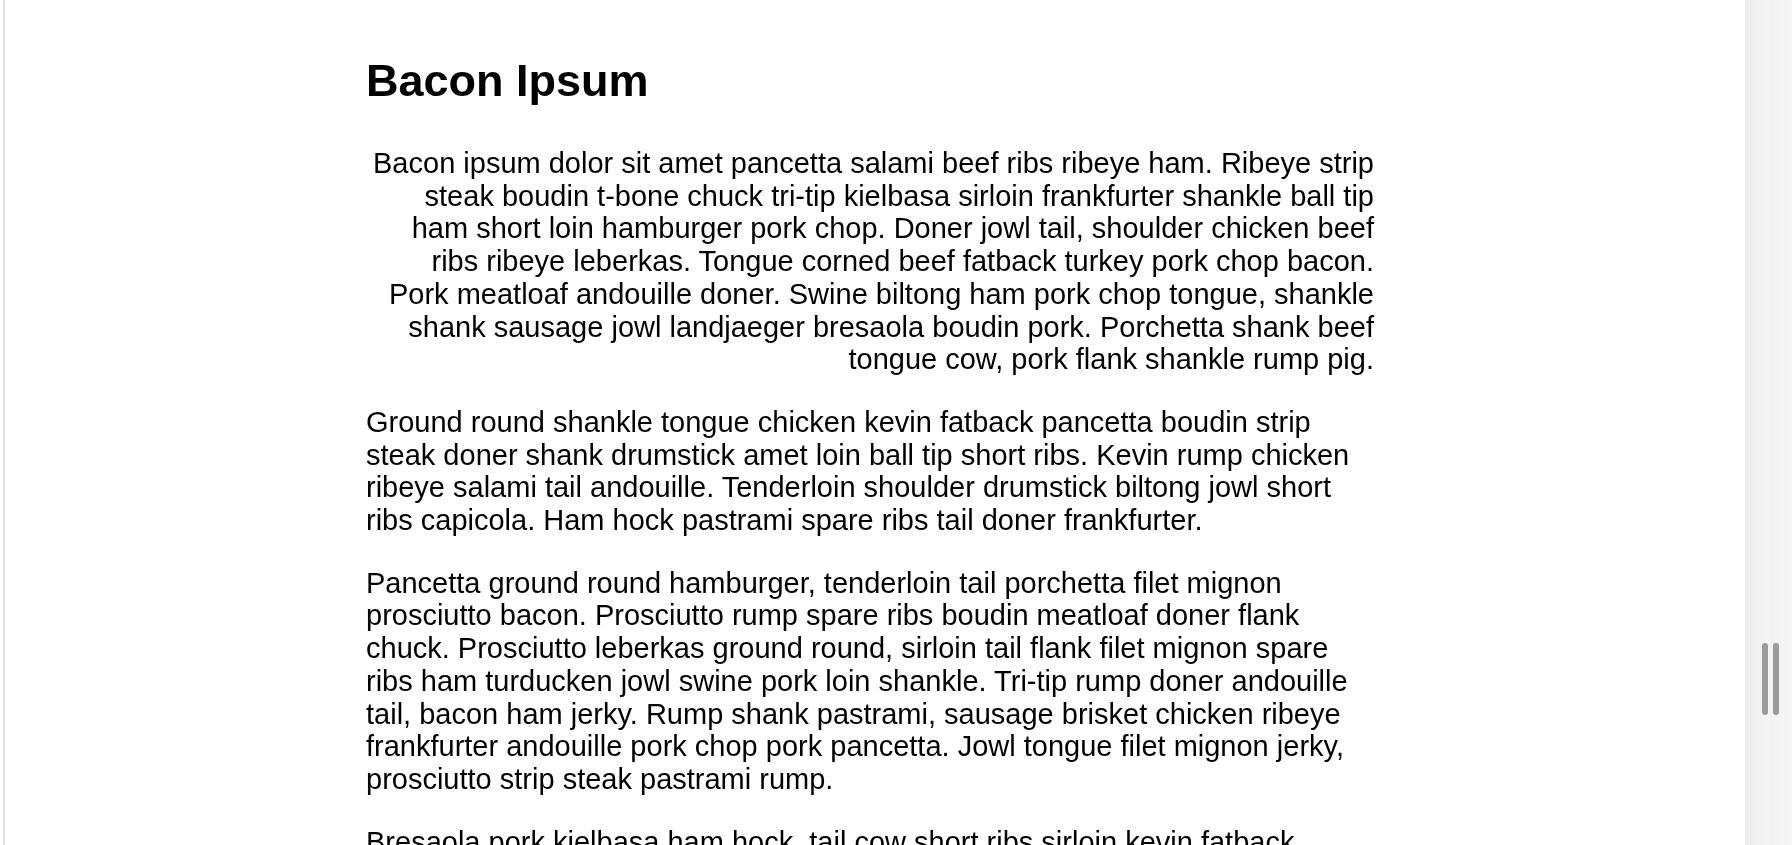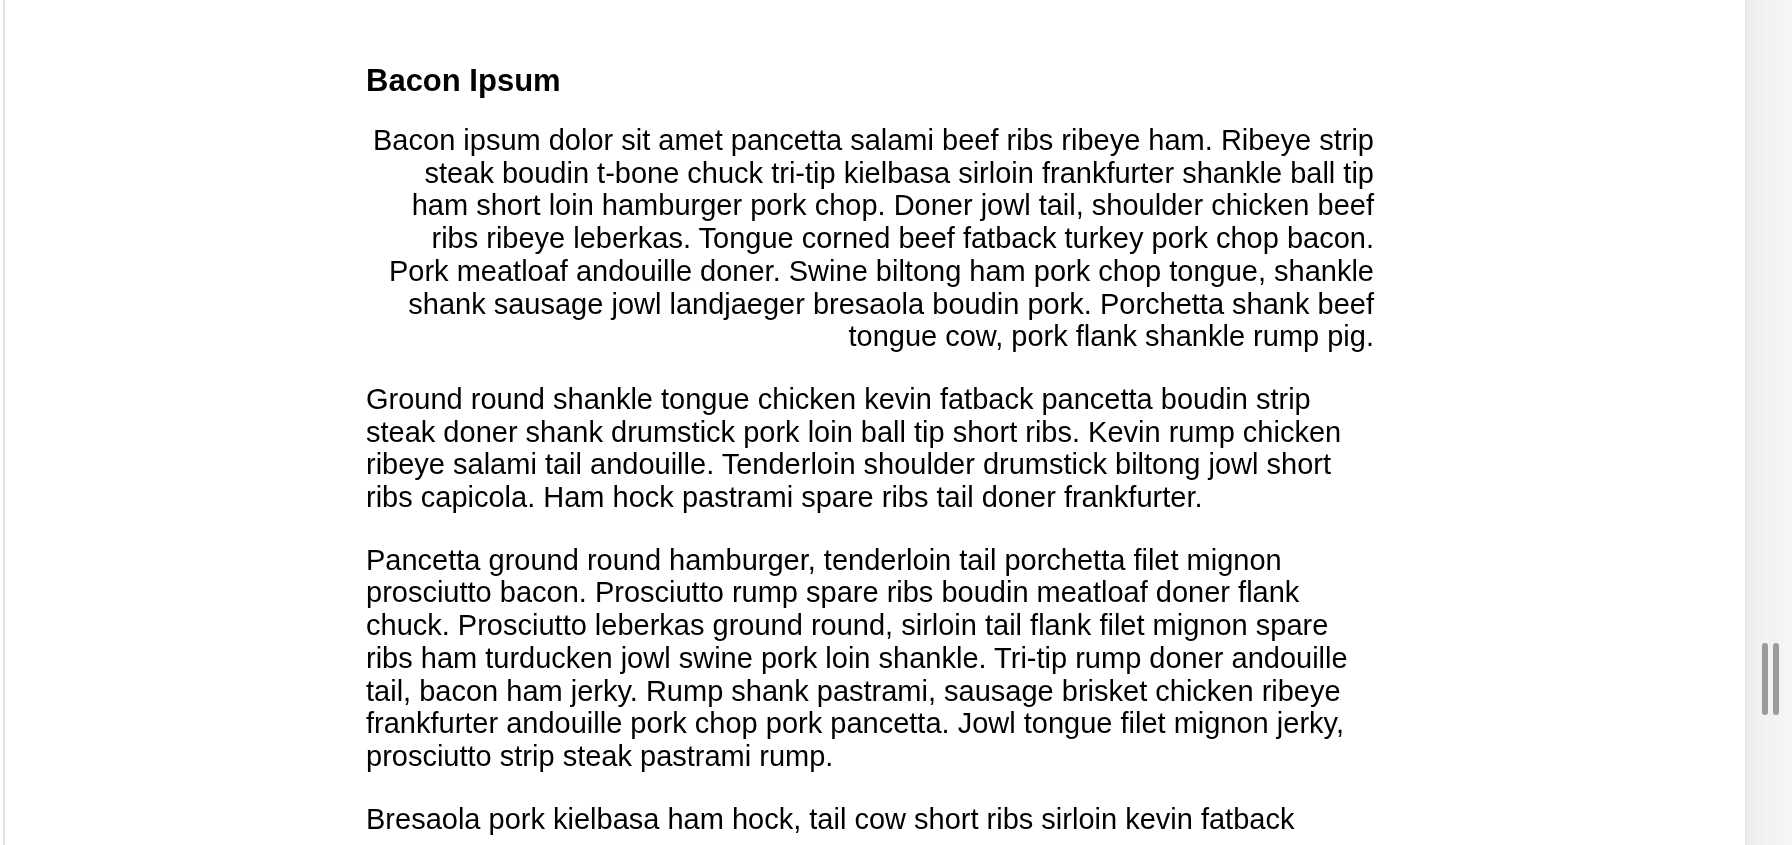--- a/index.html
+++ b/index.html
@@ -28,24 +28,24 @@
 
   
   .doc {
     position: absolute;
     left: 366px;
     top: 0;
     width: 1008px;
     padding-top: 55px;
   }
   .doc h1 {
-    font-size: 31px;
+    font-size: 45px;
     line-height: 52px;
     font-weight: bold;
-    margin: 0 0 17px 0;
+    margin: 0 0 40px 0;
     color: #000000;
   }
   .doc p {
     font-size: 29px;
     line-height: 32.7px;
     margin: 30px 0;
     color: #000000;
   }
   .doc p:first-of-type {
     margin-top: 0;
@@ -77,21 +77,21 @@
 </head>
 <body style="background: rgb(255, 255, 255); color: rgb(0, 0, 0);">
 
 <div class="left-edge-line"></div>
 
 <main class="doc">
   <h1>Bacon Ipsum</h1>
 
   <p>Bacon ipsum dolor sit amet pancetta salami beef ribs ribeye ham. Ribeye strip steak boudin t-bone chuck tri-tip kielbasa sirloin frankfurter shankle ball tip ham short loin hamburger pork chop. Doner jowl tail, shoulder chicken beef ribs ribeye leberkas. Tongue corned beef fatback turkey pork chop bacon. Pork meatloaf andouille doner. Swine biltong ham pork chop tongue, shankle shank sausage jowl landjaeger bresaola boudin pork. Porchetta shank beef tongue cow, pork flank shankle rump pig.</p>
 
-  <p>Ground round shankle tongue chicken kevin fatback pancetta boudin strip steak doner shank drumstick pork loin ball tip short ribs. Kevin rump chicken ribeye salami tail andouille. Tenderloin shoulder drumstick biltong jowl short ribs capicola. Ham hock pastrami spare ribs tail doner frankfurter.</p>
+  <p>Ground round shankle tongue chicken kevin fatback pancetta boudin strip steak doner shank drumstick amet loin ball tip short ribs. Kevin rump chicken ribeye salami tail andouille. Tenderloin shoulder drumstick biltong jowl short ribs capicola. Ham hock pastrami spare ribs tail doner frankfurter.</p>
 
   <p>Pancetta ground round hamburger, tenderloin tail porchetta filet mignon prosciutto bacon. Prosciutto rump spare ribs boudin meatloaf doner flank chuck. Prosciutto leberkas ground round, sirloin tail flank filet mignon spare ribs ham turducken jowl swine pork loin shankle. Tri-tip rump doner andouille tail, bacon ham jerky. Rump shank pastrami, sausage brisket chicken ribeye frankfurter andouille pork chop pork pancetta. Jowl tongue filet mignon jerky, prosciutto strip steak pastrami rump.</p>
 
   <p>Bresaola pork kielbasa ham hock, tail cow short ribs sirloin kevin fatback</p>
 </main>
 
 <div class="scrollbar-gutter">
   <div class="sb-thumb first"></div>
   <div class="sb-thumb second"></div>
 </div>

